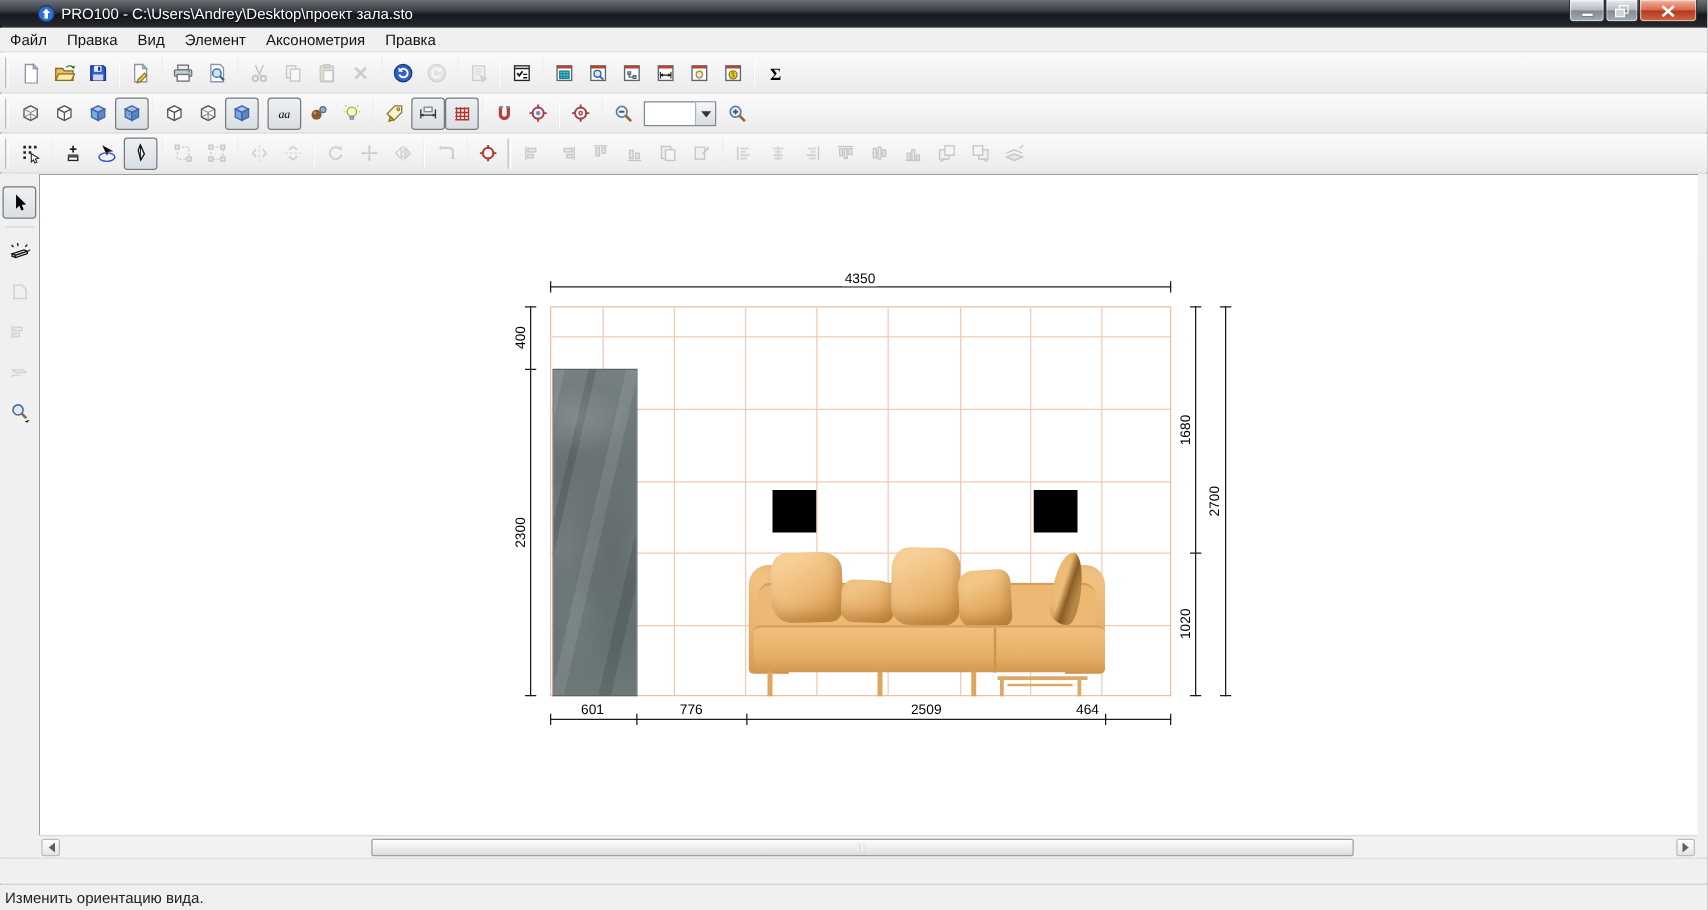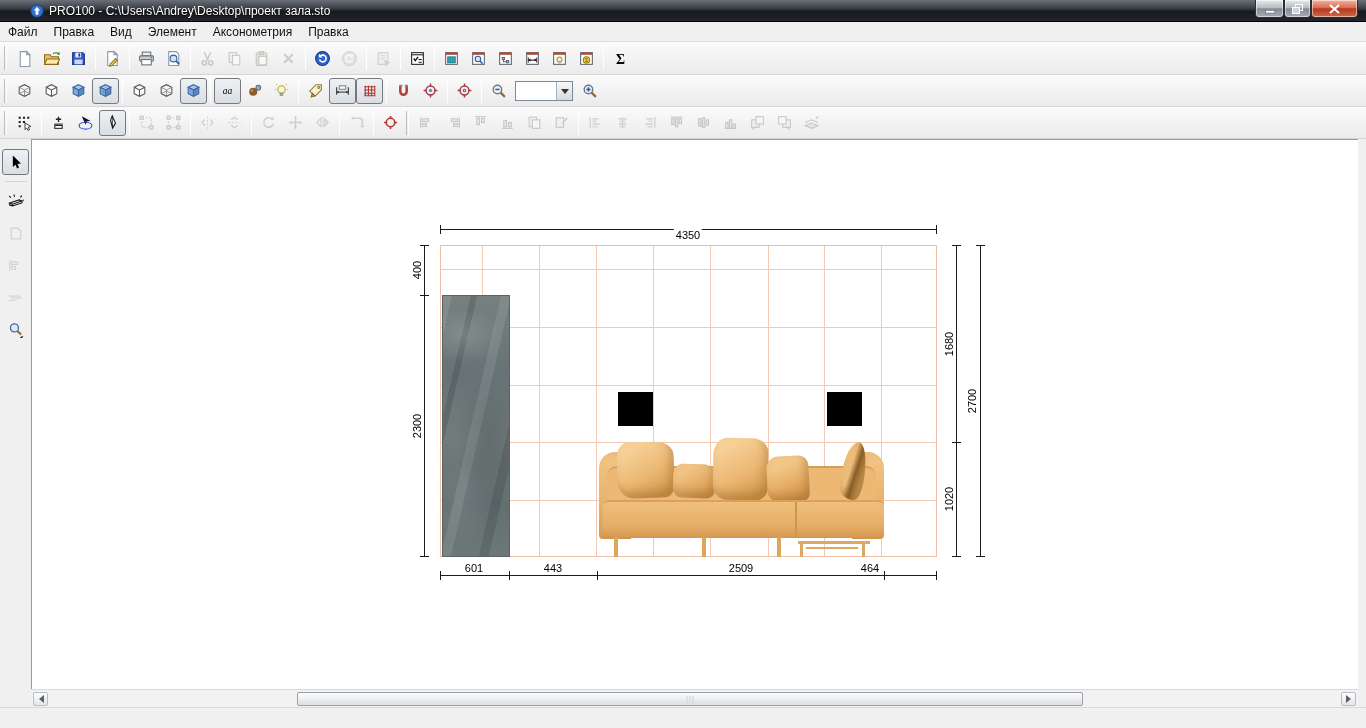--- a/index.html
+++ b/index.html
@@ -877,28 +877,28 @@
               <div class="gv" style="left: 327px;"></div>
               <div class="gv" style="left: 383px;"></div>
               <div class="gv" style="left: 440px;"></div>
               <div class="gh" style="top: 23px;"></div>
               <div class="gh" style="top: 81px;"></div>
               <div class="gh" style="top: 139px;"></div>
               <div class="gh" style="top: 196px;"></div>
               <div class="gh" style="top: 254px;"></div>
             </div>
 
-          <span class="dim h" style="left:657px;top:96px">4350</span>
+          <span class="dim h" style="left:657px;top:84px">4350</span>
           <span class="dim v" style="left:386px;top:131px">400</span>
           <span class="dim v" style="left:386px;top:287px">2300</span>
           <span class="dim v" style="left:918px;top:205px">1680</span>
           <span class="dim v" style="left:918px;top:360px">1020</span>
           <span class="dim v" style="left:941px;top:262px">2700</span>
           <span class="dim h" style="left:443px;top:429px">601</span>
-          <span class="dim h" style="left:522px;top:429px">443</span>
+          <span class="dim h" style="left:522px;top:429px">776</span>
           <span class="dim h" style="left:710px;top:429px">2509</span>
           <span class="dim h" style="left:839px;top:429px">464</span>
 
           <div class="obj" id="panel"></div>
           <div class="obj speaker" id="spk-l"></div>
           <div class="obj speaker" id="spk-r"></div>
 
           <div class="obj" id="sofa">
             <div class="arm l"></div>
             <div class="arm r"></div>
@@ -979,13 +979,16 @@
         <div class="tabi">Вид справа</div>
       </div>
       <div class="tabo active">
         <div class="tabi">Вид сзади</div>
       </div>
       <div class="tabo">
         <div class="tabi">Вид слева</div>
       </div>
     </div>
 
+  <div class="statusbar">
+    <span>Изменить ориентацию вида.</span>
+  </div>
 </div>
 
 </body></html>

